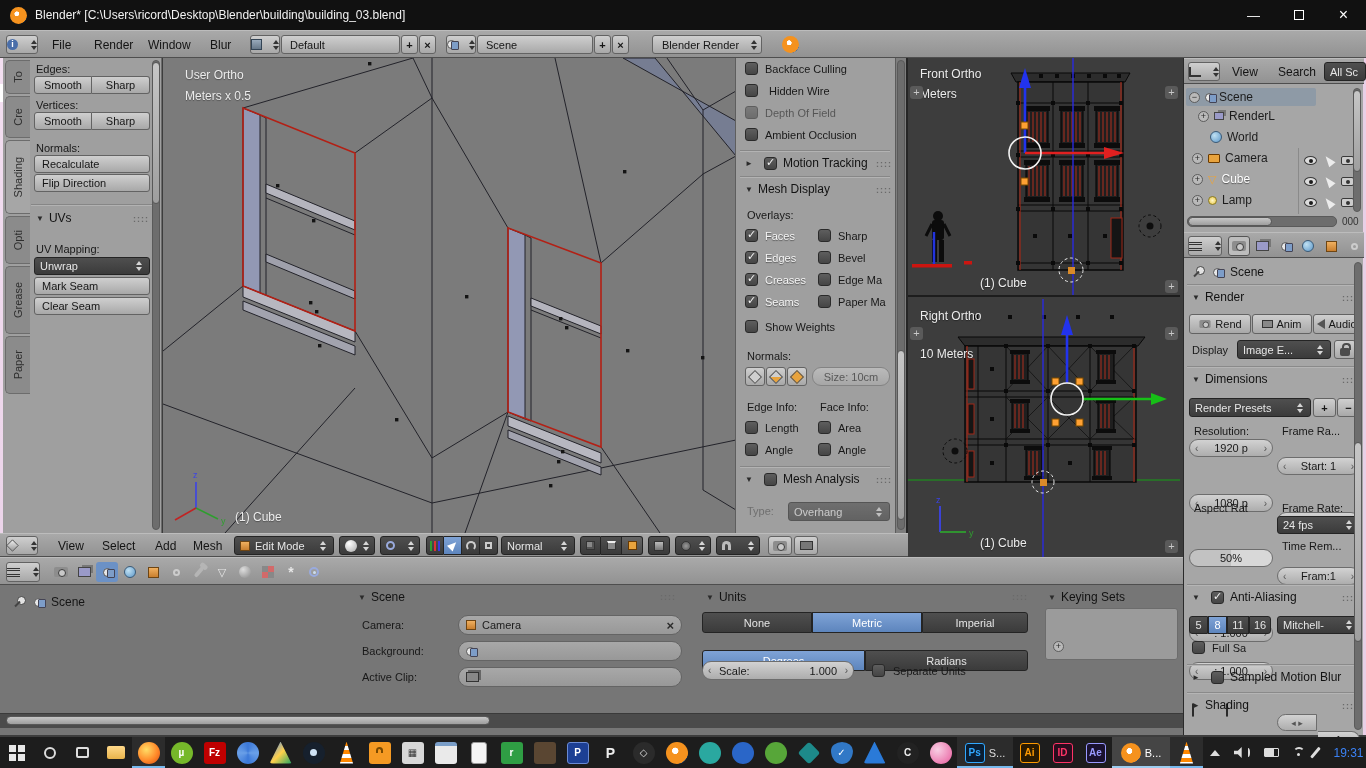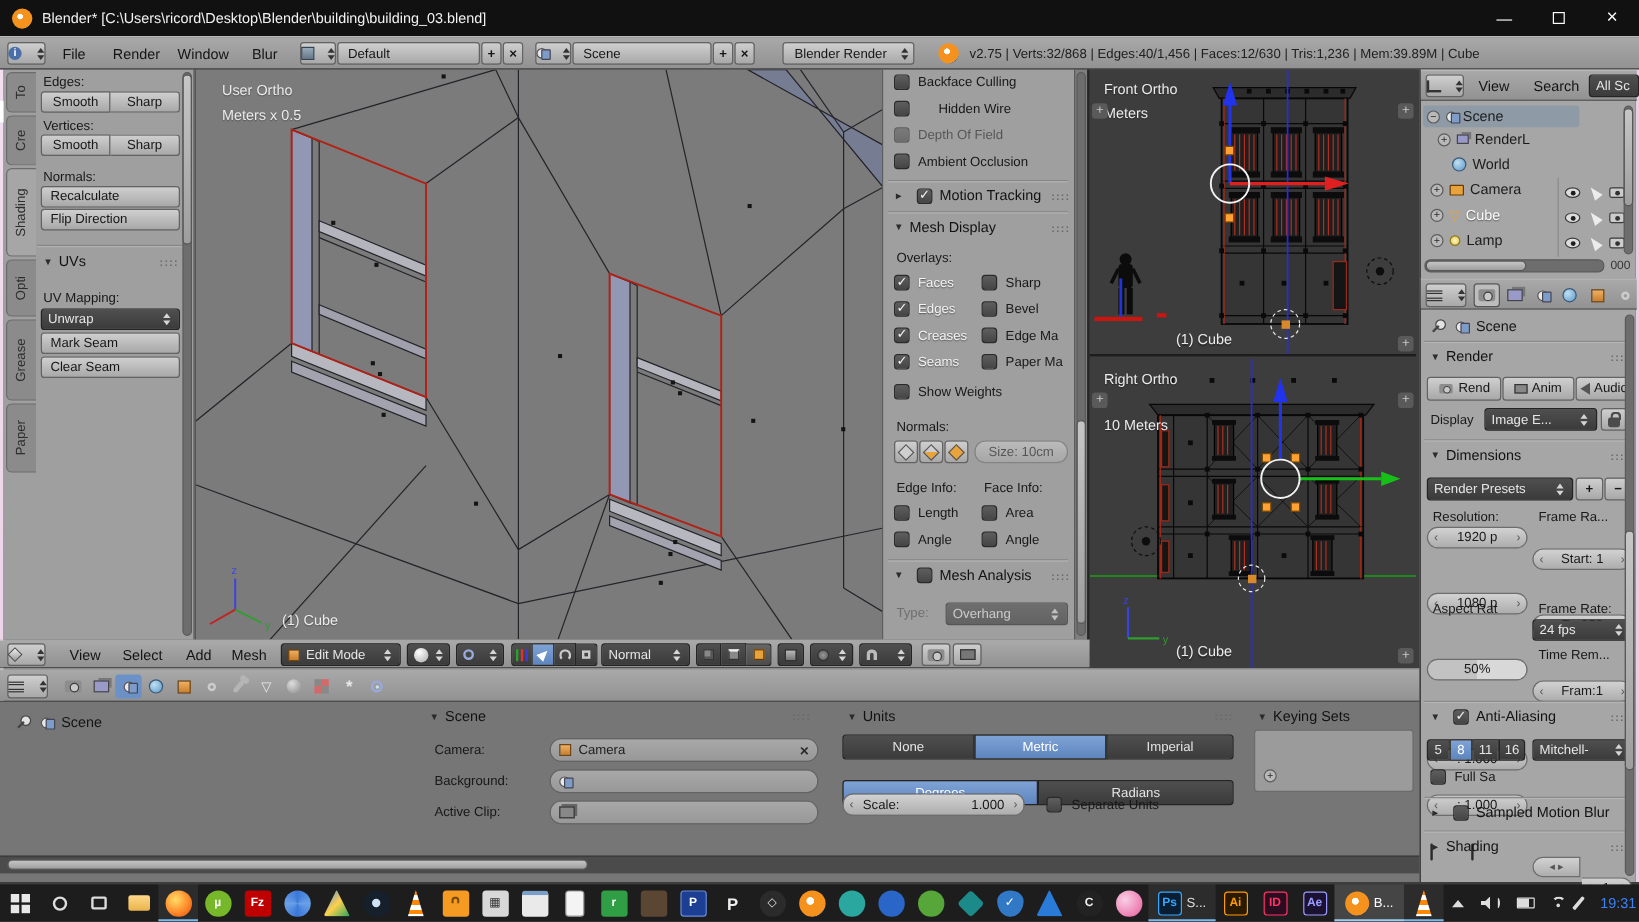--- a/index.html
+++ b/index.html
@@ -129,21 +129,20 @@
   <div class="abs lbtn" style="left:612px;top:4px;width:17px;height:19px;font-weight:bold">×</div>
 
   <div class="abs lbtn" style="left:652px;top:4px;width:110px;height:19px;justify-content:flex-start;padding-left:9px">
     <span>Blender Render</span>
     <span class="updn" style="margin-right:4px">
         <i class="tu dk"></i>
         <i class="td dk"></i>
       </span>
   </div>
   <div class="abs" style="left:782px;top:5px;width:17px;height:17px;border-radius:50%;background:radial-gradient(circle at 42% 40%,#fff 0 16%,#f5921e 19% 72%,#1d4e8c 74% 100%)"></div>
-  <span class="abs" style="left:808px;top:8px;color:#202020;font-size:11px">v2.75 | Verts:32/868 | Edges:40/1,456 | Faces:12/630 | Tris:1,236 | Mem:39.89M | Cube</span>
 </div>
 
 <div class="abs" style="left:0;top:58px;width:3px;height:677px;background:linear-gradient(#f3dff1,#e9d0e7)"></div>
 <div class="abs" style="left:0;top:84px;width:4px;height:18px;background:#fff"></div>
 <div class="abs" style="left:1363px;top:58px;width:3px;height:677px;background:#e9cfe6"></div>
 
 <div class="abs" style="left:3px;top:58px;width:159px;height:475px;background:#9f9f9f;border-right:1px solid #6a6a6a">
   <div class="vtab" style="top:2px;height:34px">
       <span>To</span>
     </div>
@@ -283,21 +282,21 @@
   <span class="vptxt" style="left:22px;top:10px">User Ortho</span>
   <span class="vptxt" style="left:22px;top:31px">Meters x 0.5</span>
   <span class="vptxt" style="left:72px;top:452px">(1) Cube</span>
 </div>
 
 <div class="abs" style="left:735px;top:58px;width:160px;height:475px;background:#9f9f9f;border-left:1px solid #5e5e5e">
   <div class="flex abs" style="left:9px;top:4px;gap:7px">
       <span class="chk"></span>
       <span class="nlabel">Backface Culling</span>
     </div>
-  <div class="flex abs" style="left:9px;top:26px;gap:24px">
+  <div class="flex abs" style="left:9px;top:26px;gap:11px">
       <span class="chk"></span>
       <span class="nlabel">Hidden Wire</span>
     </div>
   <div class="flex abs" style="left:9px;top:48px;gap:7px;opacity:.55">
       <span class="chk"></span>
       <span class="nlabel">Depth Of Field</span>
     </div>
   <div class="flex abs" style="left:9px;top:70px;gap:7px">
       <span class="chk"></span>
       <span class="nlabel">Ambient Occlusion</span>

